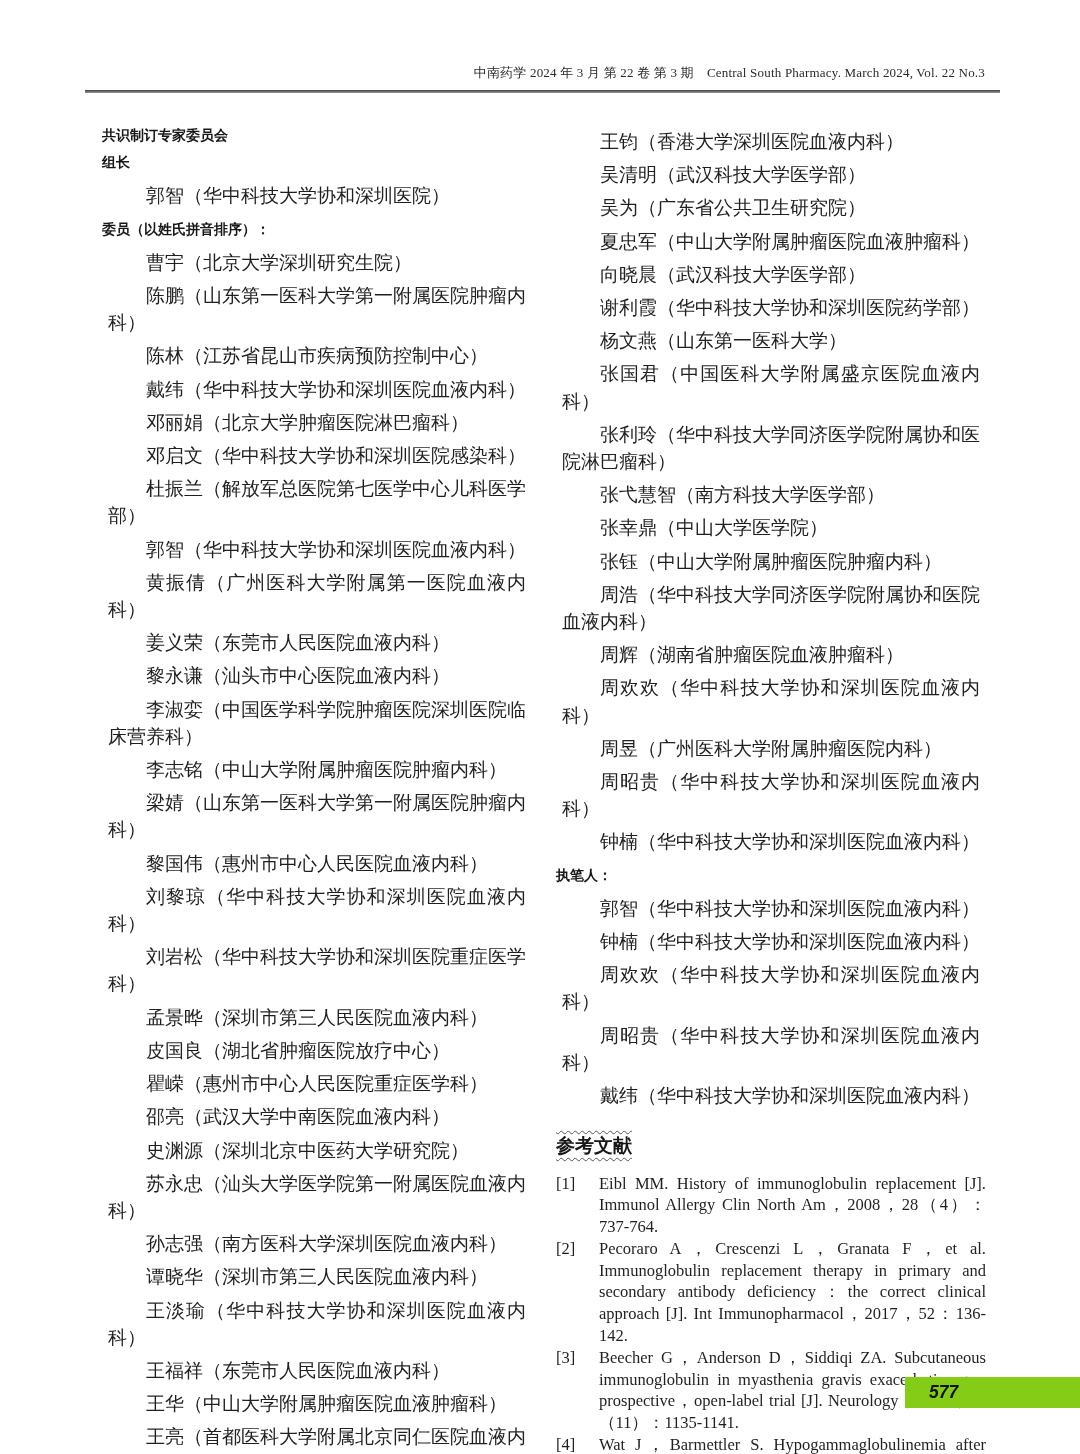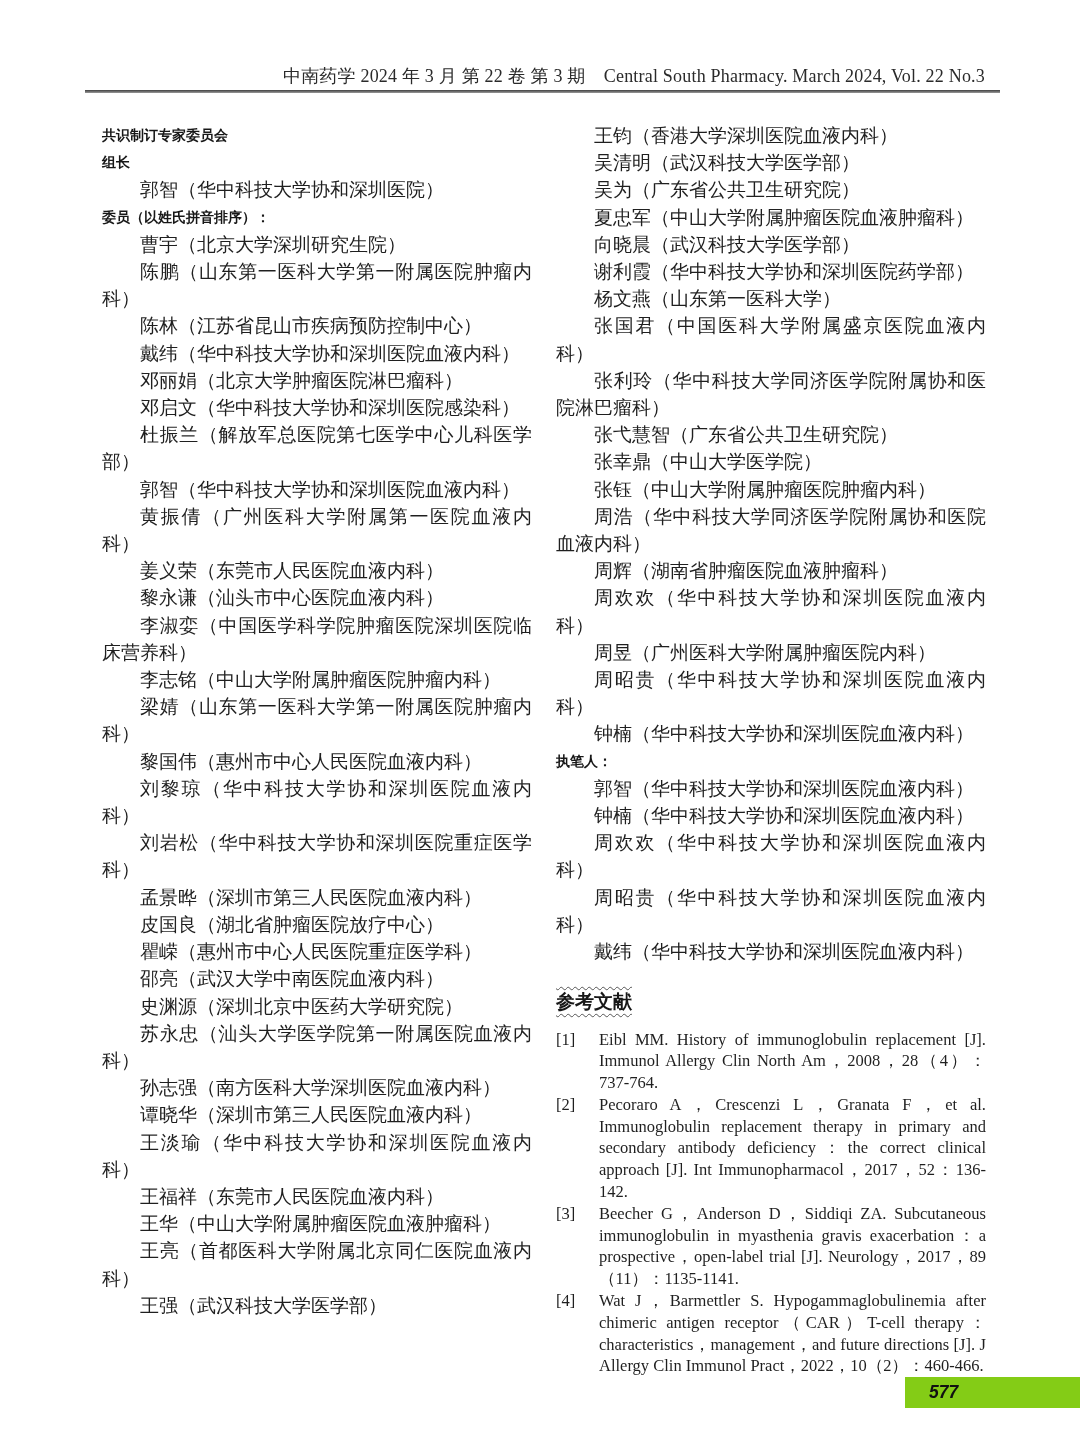--- a/index.html
+++ b/index.html
@@ -4,35 +4,35 @@
 <style>
   html,body{margin:0;padding:0;}
   body{
     width:1080px;height:1454px;position:relative;background:#ffffff;
     font-family:"Liberation Serif","DejaVu Serif",serif;
     color:#1f1f1f;overflow:hidden;
   }
   
   .header-text{
     position:absolute;top:64px;left:85px;width:900px;
-    text-align:right;font-size:18px;letter-spacing:0.2px;color:#2a2a2a;
+    text-align:right;font-size:13px;letter-spacing:0.2px;color:#2a2a2a;
   }
   .header-rule{
     position:absolute;top:90px;left:85px;width:915px;height:3px;
     background:linear-gradient(#3f3f3f,#9a9a9a);
   }
   
   .col{
     position:absolute;top:122px;width:430px;
     font-size:19px;line-height:27.2px;
     text-align:justify;
   }
   .col-left{left:102px;}
   .col-right{left:556px;}
-  .entry{margin:0;text-indent:2em;}
+  .entry{margin:6px;text-indent:2em;}
   .h-sans{
     font-family:"Liberation Sans","DejaVu Sans",sans-serif;
     font-weight:bold;font-size:14px;line-height:27.2px;margin:0;text-indent:0;
     color:#171717;
   }
   
   .refs-heading-row{margin:23px 0 13px 0;line-height:27.2px;}
   .refs-heading{
     font-family:"Liberation Sans","DejaVu Sans",sans-serif;
     font-weight:bold;font-size:19px;color:#171717;
@@ -106,21 +106,21 @@
   <div>
       <p class="entry">王钧（香港大学深圳医院血液内科）</p>
       <p class="entry">吴清明（武汉科技大学医学部）</p>
       <p class="entry">吴为（广东省公共卫生研究院）</p>
       <p class="entry">夏忠军（中山大学附属肿瘤医院血液肿瘤科）</p>
       <p class="entry">向晓晨（武汉科技大学医学部）</p>
       <p class="entry">谢利霞（华中科技大学协和深圳医院药学部）</p>
       <p class="entry">杨文燕（山东第一医科大学）</p>
       <p class="entry">张国君（中国医科大学附属盛京医院血液内科）</p>
       <p class="entry">张利玲（华中科技大学同济医学院附属协和医院淋巴瘤科）</p>
-      <p class="entry">张弋慧智（广东省公共卫生研究院）</p>
+      <p class="entry">张弋慧智（南方科技大学医学部）</p>
       <p class="entry">张幸鼎（中山大学医学院）</p>
       <p class="entry">张钰（中山大学附属肿瘤医院肿瘤内科）</p>
       <p class="entry">周浩（华中科技大学同济医学院附属协和医院血液内科）</p>
       <p class="entry">周辉（湖南省肿瘤医院血液肿瘤科）</p>
       <p class="entry">周欢欢（华中科技大学协和深圳医院血液内科）</p>
       <p class="entry">周昱（广州医科大学附属肿瘤医院内科）</p>
       <p class="entry">周昭贵（华中科技大学协和深圳医院血液内科）</p>
       <p class="entry">钟楠（华中科技大学协和深圳医院血液内科）</p>
     </div>
   <p class="h-sans">执笔人：</p>

